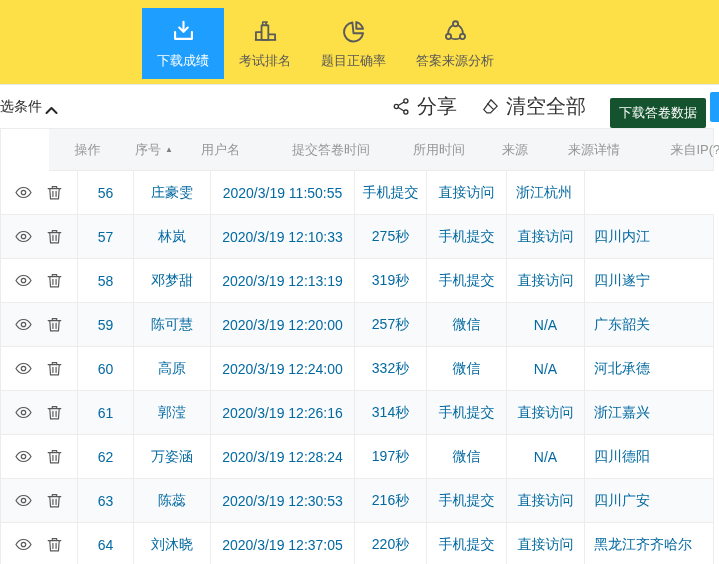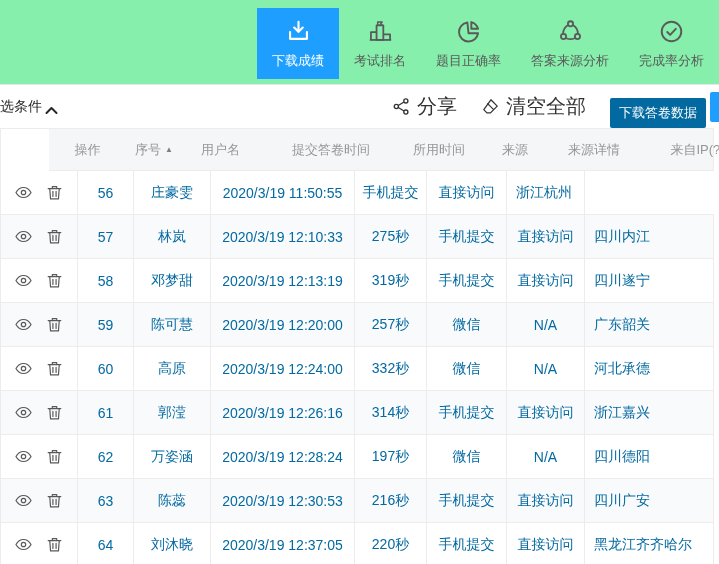--- a/index.html
+++ b/index.html
@@ -1,37 +1,37 @@
 <!DOCTYPE html>
 <html><head>
 <meta charset="utf-8">
 <style>
   * { margin:0; padding:0; box-sizing:border-box; }
   html,body { width:719px; height:564px; overflow:hidden; background:#fff;
     font-family:"Liberation Sans", sans-serif; }
 
   
   .tabbar { height:85px; border-bottom:1px solid #E8E8E8; display:flex;
-    padding:8px 0 0 142px; background:#86efac;justify-content:flex-end; }
+    padding:8px 0 0 142px; background:#fde047; }
   .tab { height:71px; display:flex; flex-direction:column; align-items:center;
     justify-content:center; gap:7px; padding:0 15px; font-size:13px;
     color:#595959; cursor:pointer; white-space:nowrap; }
   .tab .ticon { width:27px; height:27px; display:block; }
   .tab.active { background:#1E9FFF; color:#fff; }
 
   
   .toolbar { height:43px; display:flex; align-items:center; background:#fff; }
   .filter { display:flex; align-items:center; gap:3px; font-size:14px;
     color:#262626; cursor:pointer; }
   .tool-group { display:flex; align-items:center; gap:6px; font-size:20px;
     color:#333; cursor:pointer; }
   .tool-group .gicon { width:19px; height:19px; display:block; }
   .share-group { margin-left:auto; }
   .clear-group { margin-left:24px;align-items:center; }
-  .dl-btn { margin-left:24px; height:30px; padding:0 9px; background:#0369a1;
+  .dl-btn { margin-left:24px; height:30px; padding:0 9px; background:#14532d;
     color:#fff; font-size:13px; border:none; border-radius:2px; cursor:pointer;
     display:flex; align-items:center; font-family:inherit;margin-top:12px; }
   .dl-sliver { margin-left:4px; width:9px; height:30px; background:#1E9FFF;
     border-radius:2px 0 0 2px; cursor:pointer; }
 
   
   .table { width:714px; border-left:1px solid #ECECEC; border-top:1px solid #ECECEC; }
   .thead, .row { display:grid;
     grid-template-columns:77px 56px 77px 144px 72px 80px 78px 129px; }
   .thead { height:42px; background:#F5F6F7; align-items:center;
@@ -93,29 +93,20 @@
         <circle cx="5.8" cy="16.4" r="2.3"></circle>
         <circle cx="18.2" cy="16.4" r="2.3"></circle>
         <path d="M9.6 6.5a9 9 0 0 0-4.2 7.5"></path>
         <path d="M14.4 6.5a9 9 0 0 1 4.2 7.5"></path>
         <path d="M8.3 18a9 9 0 0 0 7.4 0"></path>
       </svg>
     </span>
     <span>答案来源分析</span>
   </div>
 
-  <div class="tab">
-    <span class="ticon">
-      <svg viewBox="0 0 24 24" fill="none" stroke="#5A5A5A" stroke-width="1.7" stroke-linecap="round" stroke-linejoin="round">
-        <circle cx="12" cy="12" r="8.7"></circle>
-        <path d="M8.2 12.4l2.6 2.6 5-5.4"></path>
-      </svg>
-    </span>
-    <span>完成率分析</span>
-  </div>
 </div>
 
 <div class="toolbar">
   <div class="filter">
     <span>选条件</span>
     <span style="display:block;width:13px;height:9px;">
       <svg viewBox="0 0 13 9" fill="none" stroke="#262626" stroke-width="2" stroke-linecap="round" stroke-linejoin="round">
           <path d="M1.5 7L6.5 2l5 5"></path>
         </svg>
     </span>

